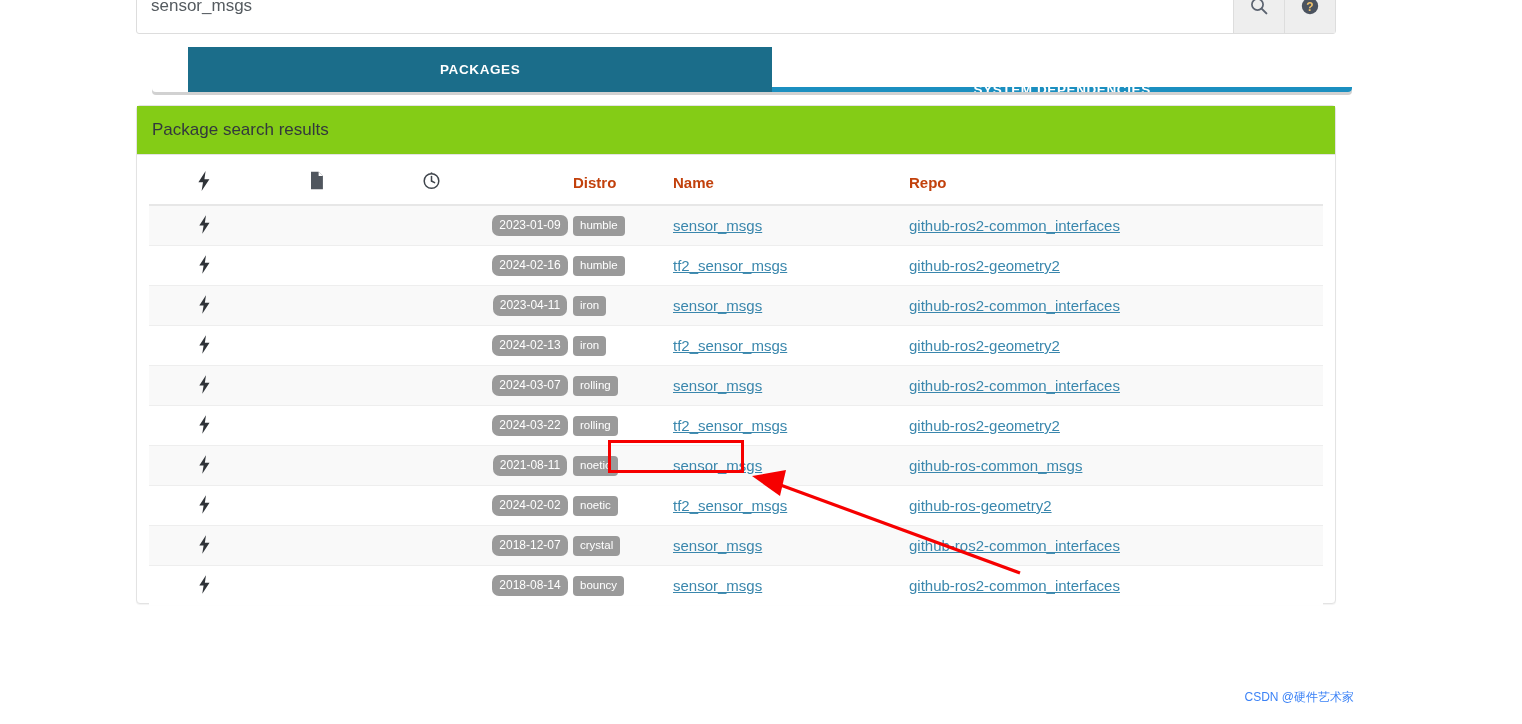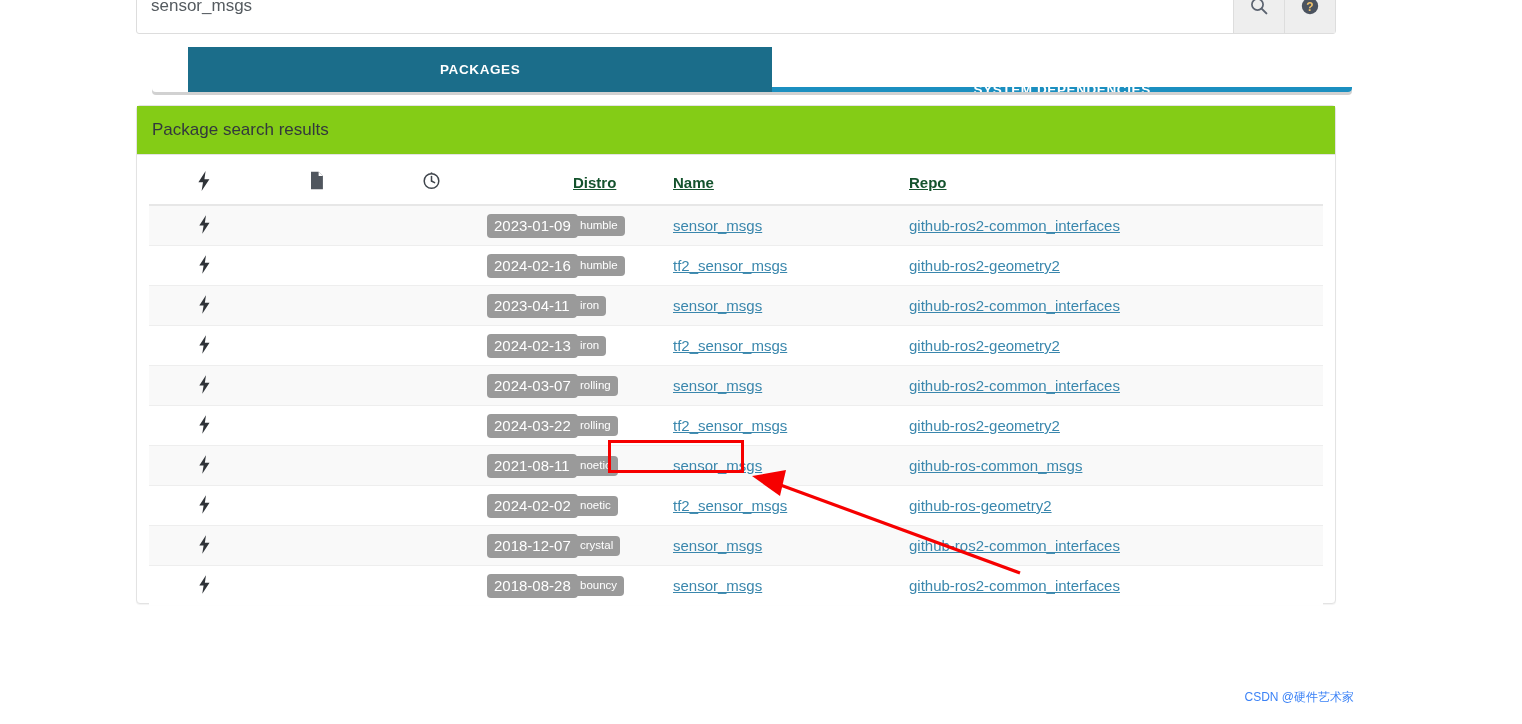--- a/index.html
+++ b/index.html
@@ -111,23 +111,22 @@
     border-collapse: collapse;
     table-layout: fixed;
   }
   table.results th {
     height: 44px;
     vertical-align: middle;
     text-align: left;
     border-bottom: 2px solid #e7e7e7;
     font-size: 15px;
     font-weight: bold;
-    color: #14532d;
+    color: #c2410c;
     padding: 0;
-    text-decoration: underline;
   }
   table.results td {
     height: 39px;
     vertical-align: middle;
     border-top: 1px solid #eeeeee;
     padding: 0;
     font-size: 15px;
     color: #33383d;
   }
   table.results tbody tr:nth-child(odd) { background: #f9f9f9; }
@@ -146,21 +145,21 @@
   .badge {
     display: inline-block;
     background: #9a9a9a;
     color: #ffffff;
     border-radius: 4px;
     font-size: 11.5px;
     padding: 4px 7px 5px 7px;
     line-height: 1;
     white-space: nowrap;
   }
-  .badge.date { font-size: 15px; }
+  .badge.date { font-size: 12px; border-radius: 7px; }
 
   a.link {
     color: #3a87ad;
     text-decoration: underline;
     font-size: 15px;
   }
 
   
   .anno-box {
     position: absolute;
@@ -366,21 +365,21 @@
               <td class="c-distro"><span class="badge">crystal</span></td>
               <td class="c-name"><a class="link" href="#">sensor_msgs</a></td>
               <td class="c-repo"><a class="link" href="#">github-ros2-common_interfaces</a></td>
             </tr>
             <tr>
               <td class="c-bolt"><span><svg width="13" height="19" viewBox="0 0 14 20">
                     <path d="M8.6 0 L1.4 11.2 L6.0 11.2 L4.6 20 L12.4 8.2 L7.4 8.2 Z" fill="#2f3338"></path>
                   </svg></span></td>
               <td class="c-doc"></td>
               <td class="c-clock"></td>
-              <td class="c-date"><span class="badge date">2018-08-28</span></td>
+              <td class="c-date"><span class="badge date">2018-08-14</span></td>
               <td class="c-distro"><span class="badge">bouncy</span></td>
               <td class="c-name"><a class="link" href="#">sensor_msgs</a></td>
               <td class="c-repo"><a class="link" href="#">github-ros2-common_interfaces</a></td>
             </tr>
           </tbody>
       </table>
     </div>
 
   </div>
 

